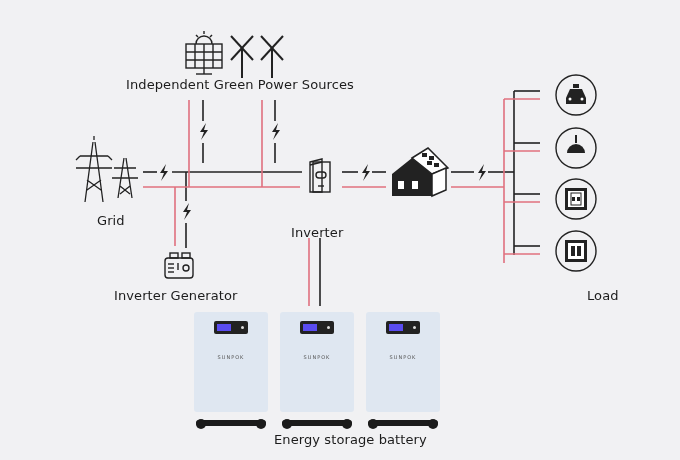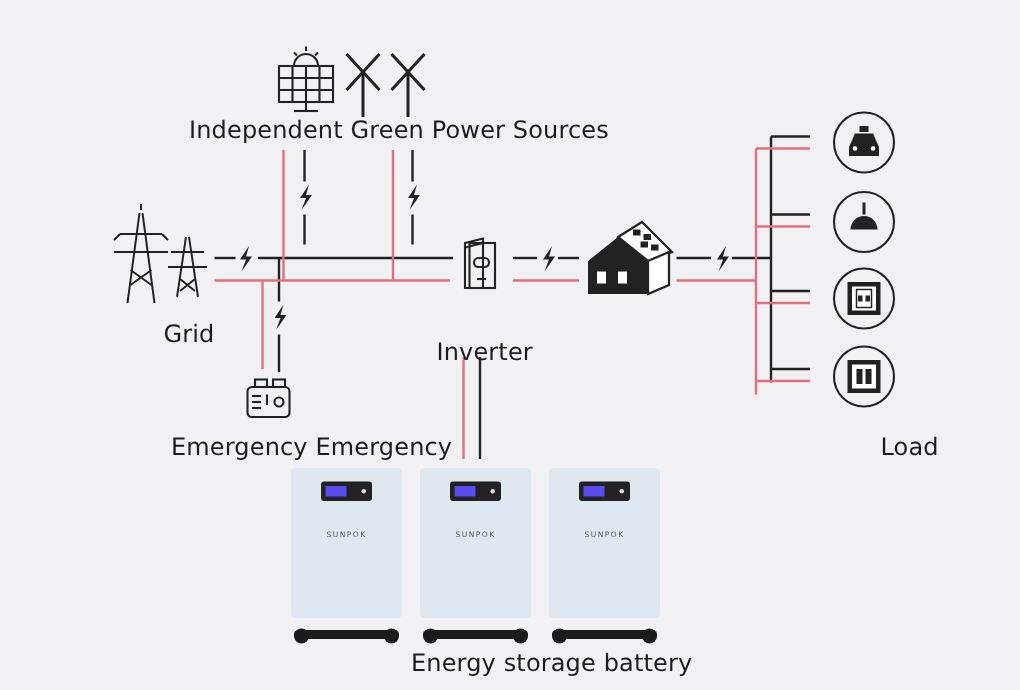--- a/index.html
+++ b/index.html
@@ -1,19 +1,19 @@
 <!DOCTYPE html>
 <html><head>
 <meta charset="utf-8">
 <style>
   html, body { margin:0; padding:0; }
   body { width:680px; height:460px; background:#f1f1f3; position:relative; overflow:hidden;
          font-family:"DejaVu Sans", sans-serif; color:#1c1c1c; }
   svg.wires { position:absolute; left:0; top:0; }
-  .label { position:absolute; font-size:16px; letter-spacing:0.1px; white-space:nowrap; }
+  .label { position:absolute; font-size:13px; letter-spacing:0.1px; white-space:nowrap; }
   .battery { position:absolute; width:74px; height:100px; background:#dfe7f1; border-radius:3px; }
   .battery .screen { position:absolute; left:20px; top:9px; width:34px; height:13px; background:#222; border-radius:2px; }
   .battery .screen .lcd { position:absolute; left:3px; top:3px; width:14px; height:7px; background:#5a4cf0; }
   .battery .screen .dot { position:absolute; right:4px; top:5px; width:3px; height:3px; background:#ddd; border-radius:50%; }
   .battery .brand { position:absolute; left:0; right:0; top:42px; text-align:center; font-size:5px; letter-spacing:1px; color:#555; }
   .battery .base { position:absolute; left:2px; right:2px; bottom:-14px; height:6px; background:#1b1b1b; border-radius:3px; }
   .battery .wheel { position:absolute; bottom:-17px; width:10px; height:10px; background:#1b1b1b; border-radius:50%; }
 </style>
 </head>
 <body>
@@ -152,23 +152,23 @@
   <g fill="#222">
       <rect x="572" y="197" width="3" height="4"></rect>
       <rect x="577" y="197" width="3" height="4"></rect>
       <rect x="571" y="246" width="4" height="10"></rect>
       <rect x="577" y="246" width="4" height="10"></rect>
       <rect x="571" y="193" width="10" height="12" fill="none" stroke="#222"></rect>
     </g>
 </svg>
 
 <div class="label" style="left:126px;top:77px;">Independent Green Power Sources</div>
-<div class="label" style="left:97px;top:213px;margin-left:12px;">Grid</div>
+<div class="label" style="left:97px;top:213px;">Grid</div>
 <div class="label" style="left:291px;top:225px;">Inverter</div>
-<div class="label" style="left:114px;top:288px;">Emergency Emergency</div>
+<div class="label" style="left:114px;top:288px;">Inverter Generator</div>
 <div class="label" style="left:563px;top:288px;margin-left:24px;">Load</div>
 <div class="label" style="left:242px;top:432px;margin-left:32px;">Energy storage battery</div>
 
 <div class="battery" style="left:194px;top:312px;">
   <div class="screen">
       <div class="lcd"></div>
       <div class="dot"></div>
     </div>
   <div class="brand">SUNPOK</div>
   <div class="base"></div>

